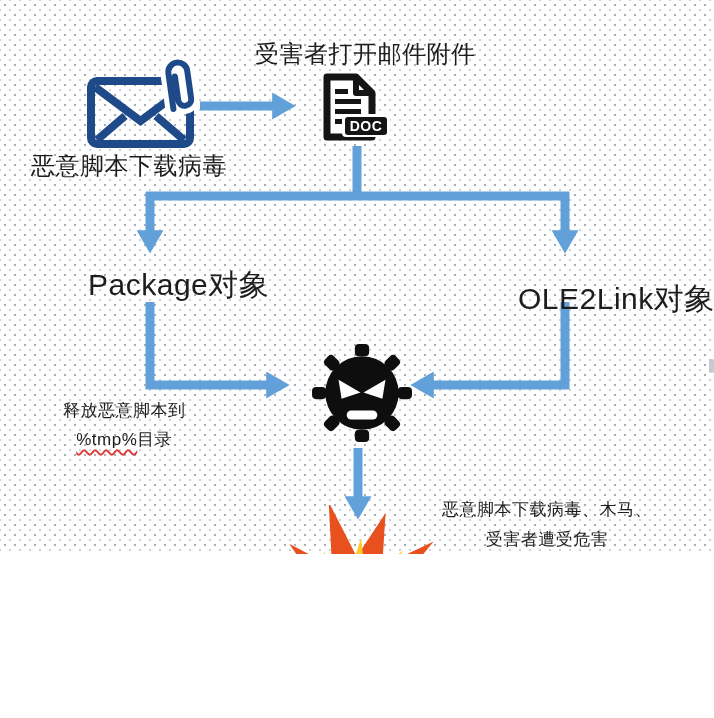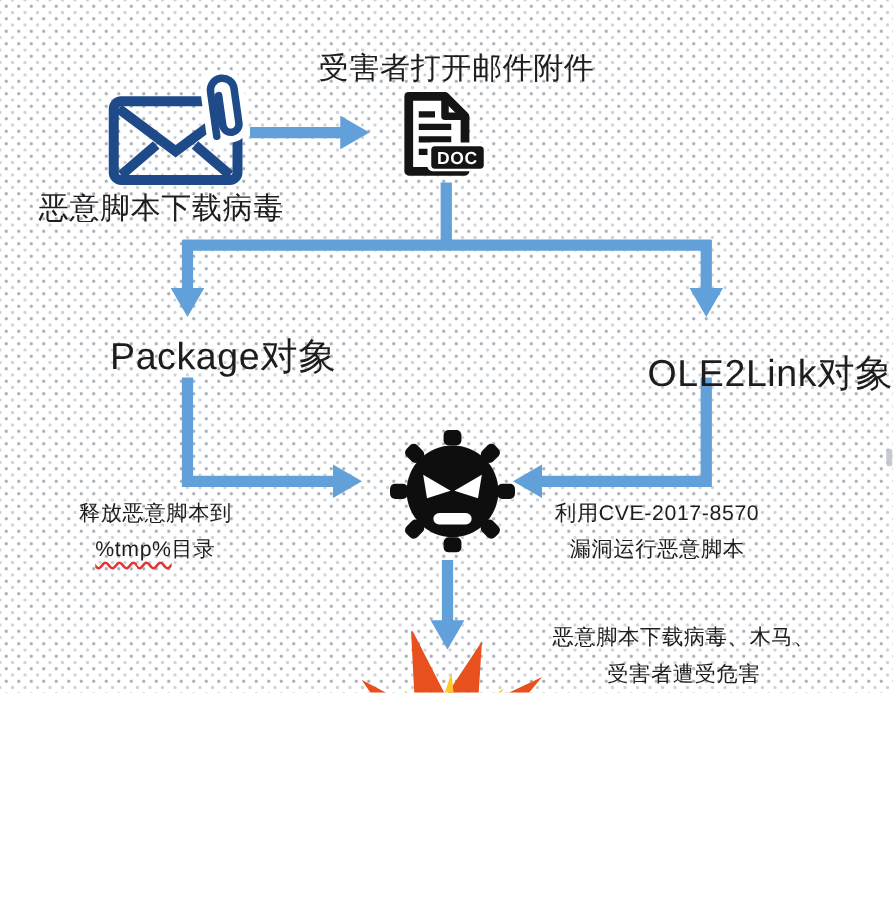--- a/index.html
+++ b/index.html
@@ -106,24 +106,20 @@
     <polygon class="white-f" points="25,39 46.5,51.5 28,57.5"></polygon>
     <polygon class="white-f" points="71,39 49.5,51.5 68,57.5"></polygon>
     <rect class="white-f" x="33" y="69" width="30" height="9" rx="4.5"></rect>
   </svg>
 
   <div class="txtblock" style="left:63px;top:396px;">
     <div>释放恶意脚本到</div>
     <div><span class="tmp-misspell">%tmp%</span><span>目录</span></div>
   </div>
 
-  <div class="txtblock" style="left:444px;top:396px;">
-    <div>利用CVE-2017-8570</div>
-    <div>漏洞运行恶意脚本</div>
-  </div>
 
   <svg class="icon" id="explosion-svg" style="left:255px;top:505px;" width="200" height="200" viewBox="0 0 200 200">
       <polygon points="130.6,7.9 127.2,60.8 178.7,36.5 139.9,83.4 189.0,90.4 139.1,107.0 195.2,147.6 130.4,128.3 144.7,175.2 111.5,145.0 96.3,204.7 84.8,145.8 47.3,175.9 65.1,128.1 10.0,137.4 59.9,104.3 0.9,82.2 63.9,81.9 34.2,38.8 77.0,61.3 73.7,-3.0 101.7,51.7" style="fill: var(--c-explosion_outer);"></polygon>
       <polygon points="148.0,45.4 126.2,84.4 160.3,86.4 133.3,103.1 161.5,126.5 124.1,121.2 135.0,158.9 106.2,127.4 94.4,160.2 89.5,124.3 51.6,155.1 74.9,114.9 43.3,112.8 67.2,97.0 33.1,71.2 75.2,78.2 68.6,47.1 93.5,71.4 106.2,33.0 110.5,75.7" style="fill: var(--c-explosion_mid);"></polygon>
       <polygon points="142.8,76.6 117.5,97.3 138.0,107.6 115.8,109.6 130.4,138.1 106.8,120.1 99.0,140.7 91.9,120.8 70.1,133.9 81.9,109.9 55.4,106.8 82.3,96.4 65.2,78.8 88.8,86.0 84.4,53.9 100.5,79.7 114.1,63.9 114.8,83.2" style="fill: var(--c-explosion_inner);"></polygon>
       <polygon points="126.0,94.7 111.0,100.7 122.6,107.6 107.8,105.2 119.4,122.0 103.8,107.6 104.4,121.7 99.4,109.5 90.6,128.1 93.8,109.3 82.6,115.4 89.9,105.0 73.2,105.4 90.2,99.4 75.0,91.6 92.9,95.3 84.1,82.0 96.0,91.9 94.2,71.4 100.7,89.3 107.0,79.0 106.3,90.4 122.3,80.3 109.3,95.4" style="fill: var(--c-explosion_core);"></polygon>
     </svg>
 
   <div class="txtblock txtblock-3" style="left:418px;top:495px;margin-left:24px;">
     <div>恶意脚本下载病毒、木马、</div>

